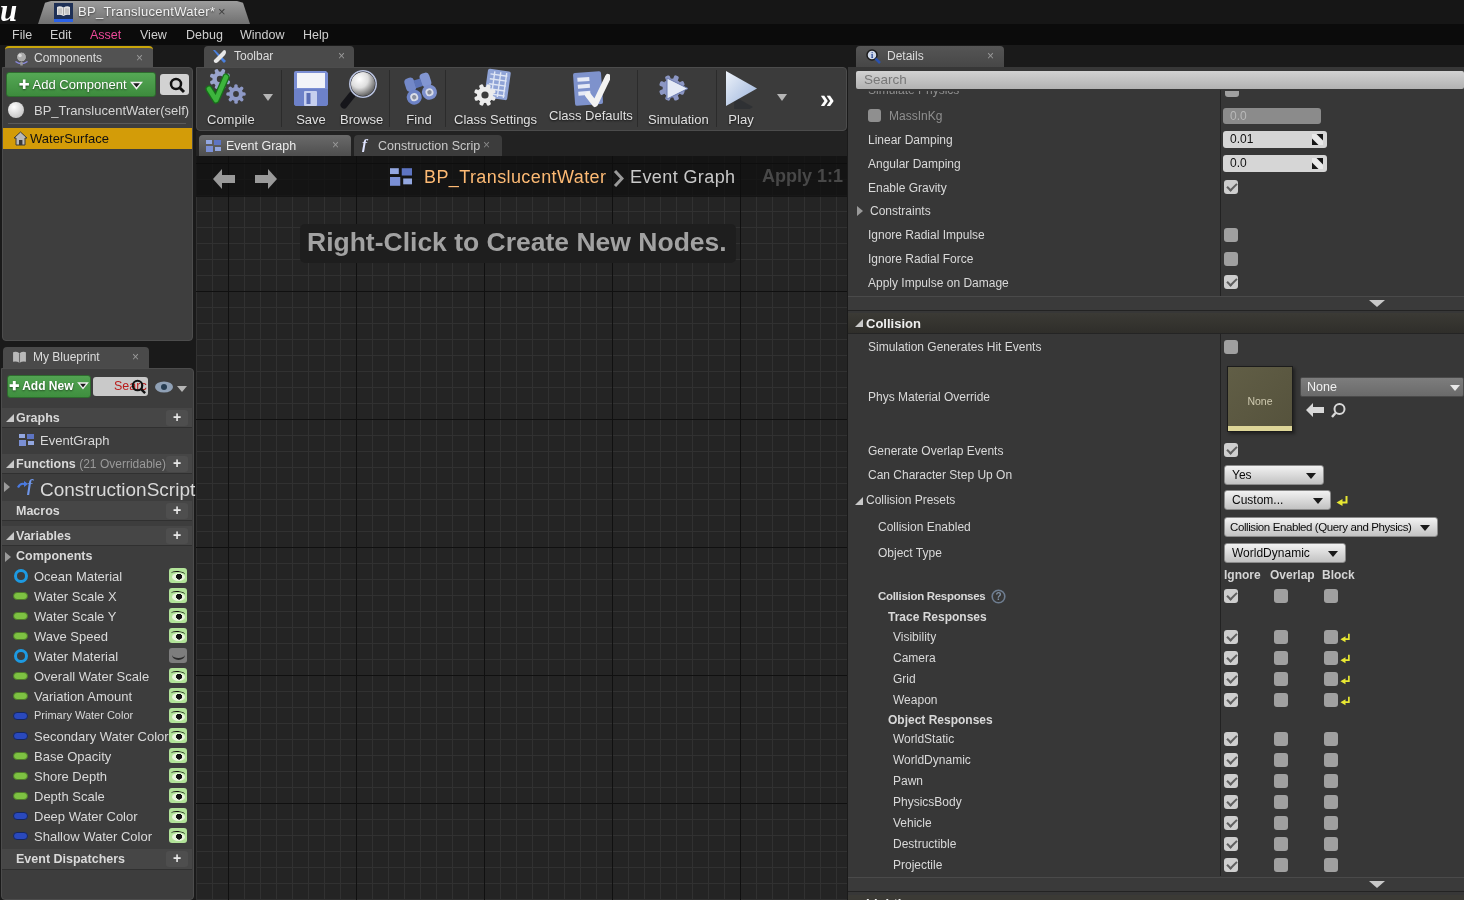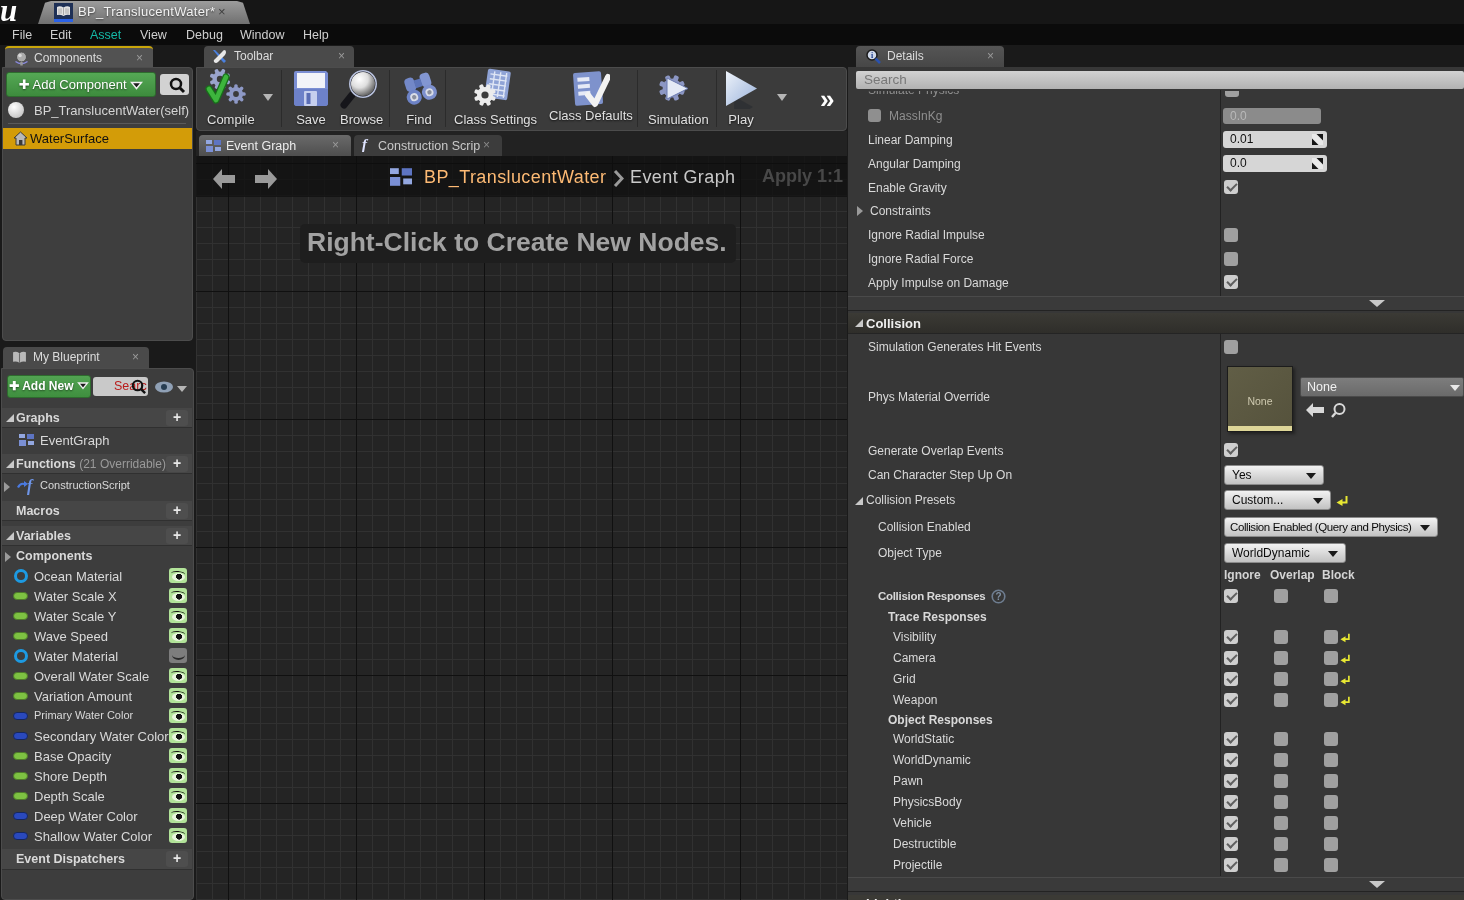--- a/index.html
+++ b/index.html
@@ -52,21 +52,21 @@
     <g stroke="#9a9a9a" stroke-width="0.8">
       <path d="M3 3.5 L3 9 M5 3.2 L5 8.8 M7.5 3 L7.5 10 M10 3.2 L10 8.8 M12 3.5 L12 9"></path>
     </g>
   </svg>
 <div class="abs" style="left:78px;top:4px;color:#f2f2f2;font-size:13px;letter-spacing:0.3px;text-shadow:0 1px 2px rgba(0,0,0,.6)">BP_TranslucentWater*</div>
 <div class="abs" style="left:218px;top:4px;color:#3e3e3e;font-size:13px">×</div>
 
 <div class="abs" style="left:0;top:24px;width:1464px;height:21px;background:#0b0b0b"></div>
 <div class="abs" style="top:28px;left:12px;color:#cfcfcf;font-size:12.5px">File</div>
 <div class="abs" style="top:28px;left:50px;color:#cfcfcf;font-size:12.5px">Edit</div>
-<div class="abs" style="top:28px;left:90px;color:#14b8a6;font-size:12.5px">Asset</div>
+<div class="abs" style="top:28px;left:90px;color:#ec4899;font-size:12.5px">Asset</div>
 <div class="abs" style="top:28px;left:140px;color:#cfcfcf;font-size:12.5px">View</div>
 <div class="abs" style="top:28px;left:186px;color:#cfcfcf;font-size:12.5px">Debug</div>
 <div class="abs" style="top:28px;left:240px;color:#cfcfcf;font-size:12.5px">Window</div>
 <div class="abs" style="top:28px;left:303px;color:#cfcfcf;font-size:12.5px">Help</div>
 
 <div class="ptab" style="left:5px;top:46px;width:148px;border-top:2px solid #c9a50a;background:#525252">
   <svg class="abs" style="left:8px;top:2px" width="17" height="17" viewBox="0 0 17 17">
       <circle cx="8.5" cy="7" r="5" fill="#ababab" stroke="#4a4a4a" stroke-width="1"></circle>
       <circle cx="7" cy="5.5" r="1.8" fill="#d8d8d8"></circle>
       <path d="M2.5 11.5 Q8.5 16 14.5 11.5" stroke="#8a8adf" stroke-width="1.4" fill="none"></path>
@@ -134,21 +134,21 @@
 
 <div class="shead" style="top:454px"></div>
 <div class="exp open" style="left:6px;top:460px"></div>
 <div class="lbl b" style="left:16px;top:457px;font-size:12.5px">Functions <span style="font-weight:normal;color:#9a9a9a;font-size:12px">(21 Overridable)</span></div>
 <div class="plus" style="left:166px;top:456px">+</div>
 <div class="exp closed" style="left:4px;top:482px"></div>
 <svg class="abs" style="left:16px;top:480px" width="13" height="9" viewBox="0 0 13 9">
       <path d="M1 7 Q4 2 8 3 L8 1 L12 4 L8 7 L8 5 Q5 4 3 8 Z" fill="#4a7ae0"></path>
     </svg>
 <div class="abs" style="left:27px;top:477px;color:#6f96e8;font-size:16px;font-family:'Liberation Serif',serif;font-style:italic;font-weight:bold">f</div>
-<div class="lbl" style="left:40px;top:479px;font-size:11px">ConstructionScript</div>
+<div class="lbl" style="left:40px;top:479px;font-size:19px">ConstructionScript</div>
 
 <div class="shead" style="top:501px"></div>
 <div class="lbl b" style="left:16px;top:504px;font-size:12.5px">Macros</div>
 <div class="plus" style="left:166px;top:503px">+</div>
 
 <div class="shead" style="top:526px"></div>
 <div class="exp open" style="left:6px;top:532px"></div>
 <div class="lbl b" style="left:16px;top:529px;font-size:12.5px">Variables</div>
 <div class="plus" style="left:166px;top:528px">+</div>
 <div class="exp closed" style="left:5px;top:552px"></div>

